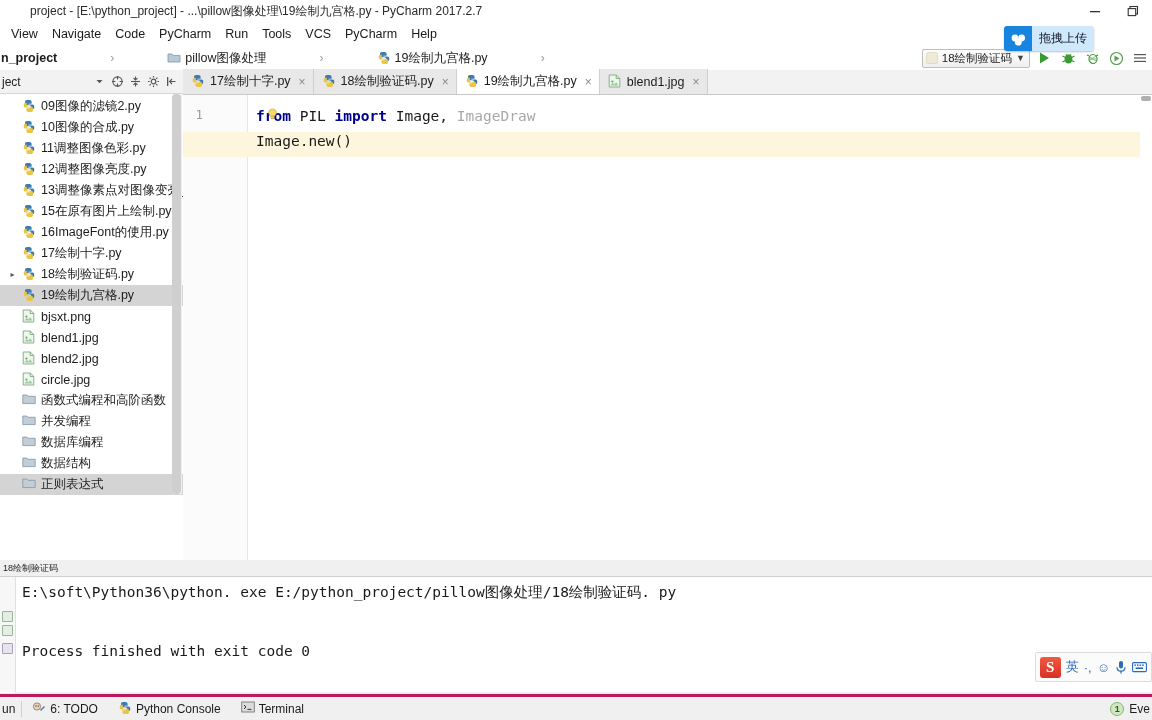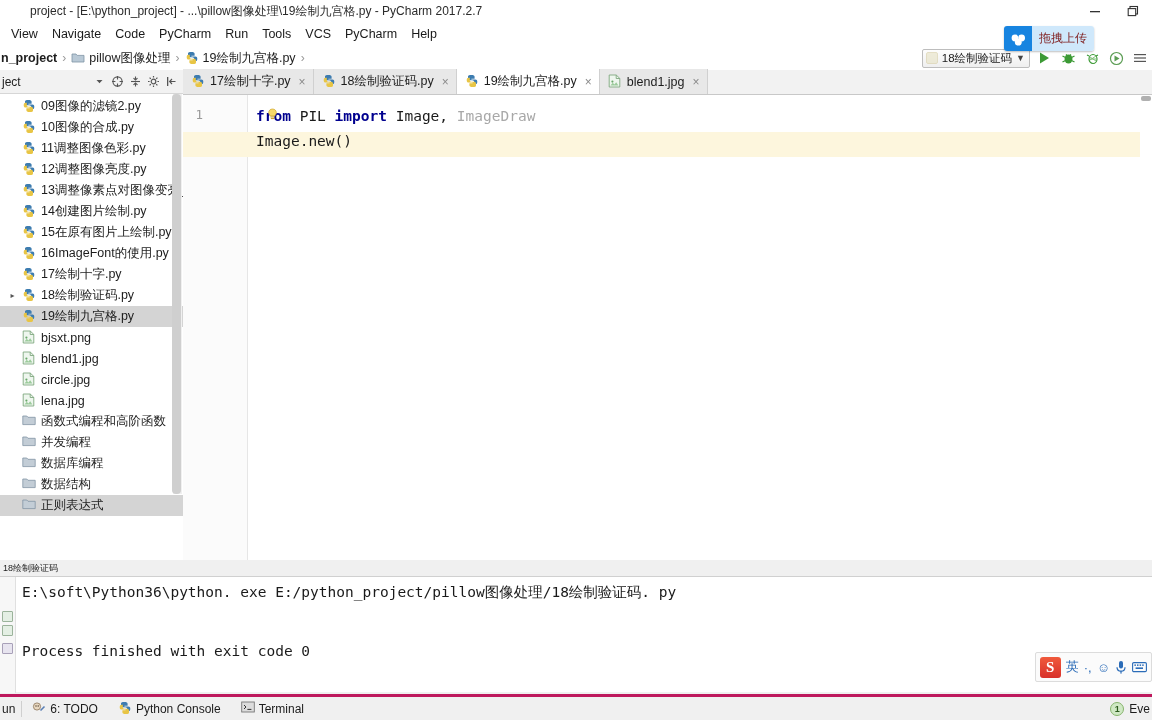--- a/index.html
+++ b/index.html
@@ -48,21 +48,21 @@
   .menu-item {
     font-size: 12.5px; color: #1a1a1a;
     padding: 2px 7px;
     white-space: nowrap;
   }
 
   
   .breadcrumbbar {
     position: absolute; left: 0; top: 46px; width: 1152px; height: 24px;
     background: #ffffff;
-    display: flex; align-items: center;
+    display: flex; align-items: center; gap: 48px;
   }
   .crumb {
     display: flex; align-items: center; gap: 4px;
     font-size: 12.5px; color: #1c1c1c; padding: 0 1px;
     white-space: nowrap;
   }
   .crumb.bold { font-weight: bold; }
   .crumb-sep { color: #9a9a9a; font-size: 12px; padding: 0 4px; }
 
   .bc-right {
@@ -91,21 +91,21 @@
     position: absolute; right: 58px; top: 26px;
     display: flex; align-items: stretch; height: 25px;
     border-radius: 3px; overflow: hidden;
     box-shadow: 0 1px 2px rgba(0,0,0,.25);
   }
   .cloud-badge .cb-ico {
     width: 28px; background: #1784e0;
     display: flex; align-items: center; justify-content: center;
   }
   .cloud-badge .cb-txt {
-    background: #cfe8fb; color: #7f1d1d;
+    background: #cfe8fb; color: #0f172a;
     font-size: 12px; display: flex; align-items: center;
     padding: 0 7px; white-space: nowrap;
   }
 
   
   .proj-header {
     position: absolute; left: 0; top: 70px; width: 183px; height: 24px;
     background: #f2f2f2;
     display: flex; align-items: center;
     border-bottom: 1px solid #d6d6d6;
@@ -464,28 +464,20 @@
               <path d="M11 11.6c0 1-.9 1.5-3.3 1.5s-3.3-.6-3.3-1.8V9.2h3.2v-.6h-4c-1.2 0-1.9-.7-1.9-2.4s.6-2.5 1.9-2.5h1.2v2.2c0 1.2.8 1.9 2 1.9h2.3c1.1 0 1.9.7 1.9 1.9z" fill="#e8c545"></path>
             </svg></span>
           <span class="tree-label">13调整像素点对图像变亮_变暗</span>
         </div>
         <div class="tree-row">
           <span class="indent-file"></span>
           <span class="ico"><svg width="14" height="14" viewBox="0 0 14 14">
               <path d="M3 2.4c0-1 .9-1.5 3.3-1.5S9.6 1.5 9.6 2.7v2.1H6.4v.6h4c1.2 0 1.9.7 1.9 2.4s-.6 2.5-1.9 2.5H9.2V8.1c0-1.2-.8-1.9-2-1.9H4.9C3.8 6.2 3 5.5 3 4.3z" fill="#3d7cb0"></path>
               <path d="M11 11.6c0 1-.9 1.5-3.3 1.5s-3.3-.6-3.3-1.8V9.2h3.2v-.6h-4c-1.2 0-1.9-.7-1.9-2.4s.6-2.5 1.9-2.5h1.2v2.2c0 1.2.8 1.9 2 1.9h2.3c1.1 0 1.9.7 1.9 1.9z" fill="#e8c545"></path>
             </svg></span>
-          <span class="tree-label">14创建图片绘制.py</span>
-        </div>
-        <div class="tree-row">
-          <span class="indent-file"></span>
-          <span class="ico"><svg width="14" height="14" viewBox="0 0 14 14">
-              <path d="M3 2.4c0-1 .9-1.5 3.3-1.5S9.6 1.5 9.6 2.7v2.1H6.4v.6h4c1.2 0 1.9.7 1.9 2.4s-.6 2.5-1.9 2.5H9.2V8.1c0-1.2-.8-1.9-2-1.9H4.9C3.8 6.2 3 5.5 3 4.3z" fill="#3d7cb0"></path>
-              <path d="M11 11.6c0 1-.9 1.5-3.3 1.5s-3.3-.6-3.3-1.8V9.2h3.2v-.6h-4c-1.2 0-1.9-.7-1.9-2.4s.6-2.5 1.9-2.5h1.2v2.2c0 1.2.8 1.9 2 1.9h2.3c1.1 0 1.9.7 1.9 1.9z" fill="#e8c545"></path>
-            </svg></span>
           <span class="tree-label">15在原有图片上绘制.py</span>
         </div>
         <div class="tree-row">
           <span class="indent-file"></span>
           <span class="ico"><svg width="14" height="14" viewBox="0 0 14 14">
               <path d="M3 2.4c0-1 .9-1.5 3.3-1.5S9.6 1.5 9.6 2.7v2.1H6.4v.6h4c1.2 0 1.9.7 1.9 2.4s-.6 2.5-1.9 2.5H9.2V8.1c0-1.2-.8-1.9-2-1.9H4.9C3.8 6.2 3 5.5 3 4.3z" fill="#3d7cb0"></path>
               <path d="M11 11.6c0 1-.9 1.5-3.3 1.5s-3.3-.6-3.3-1.8V9.2h3.2v-.6h-4c-1.2 0-1.9-.7-1.9-2.4s.6-2.5 1.9-2.5h1.2v2.2c0 1.2.8 1.9 2 1.9h2.3c1.1 0 1.9.7 1.9 1.9z" fill="#e8c545"></path>
             </svg></span>
           <span class="tree-label">16ImageFont的使用.py</span>
         </div>
@@ -534,31 +526,31 @@
           <span class="tree-label">blend1.jpg</span>
         </div>
         <div class="tree-row">
           <span class="indent-file"></span>
           <span class="ico"><svg width="13" height="14" viewBox="0 0 13 14">
               <path d="M1.2 1h7l3.6 3.4V13H1.2z" fill="#eef6ee" stroke="#7fa87f" stroke-width=".9"></path>
               <path d="M8.2 1v3.5h3.6" fill="none" stroke="#7fa87f" stroke-width=".9"></path>
               <circle cx="4.4" cy="7.6" r="1.1" fill="#6aa86a"></circle>
               <path d="M2.4 11.4l2.4-2.6 1.6 1.6 1.8-2.1 2.2 3.1z" fill="#9ccb9c"></path>
             </svg></span>
-          <span class="tree-label">circle.jpg</span>
+          <span class="tree-label">blend2.jpg</span>
         </div>
         <div class="tree-row">
           <span class="indent-file"></span>
           <span class="ico"><svg width="13" height="14" viewBox="0 0 13 14">
               <path d="M1.2 1h7l3.6 3.4V13H1.2z" fill="#eef6ee" stroke="#7fa87f" stroke-width=".9"></path>
               <path d="M8.2 1v3.5h3.6" fill="none" stroke="#7fa87f" stroke-width=".9"></path>
               <circle cx="4.4" cy="7.6" r="1.1" fill="#6aa86a"></circle>
               <path d="M2.4 11.4l2.4-2.6 1.6 1.6 1.8-2.1 2.2 3.1z" fill="#9ccb9c"></path>
             </svg></span>
-          <span class="tree-label">lena.jpg</span>
+          <span class="tree-label">circle.jpg</span>
         </div>
         <div class="tree-row">
           <span class="indent-file"></span>
           <span class="ico"><svg width="14" height="12" viewBox="0 0 14 12">
               <path d="M.8 2h4L6 3.3h7.2V10.6H.8z" fill="#c3cdd6" stroke="#8294a4" stroke-width=".8"></path>
             </svg></span>
           <span class="tree-label">函数式编程和高阶函数</span>
         </div>
         <div class="tree-row">
           <span class="indent-file"></span>

